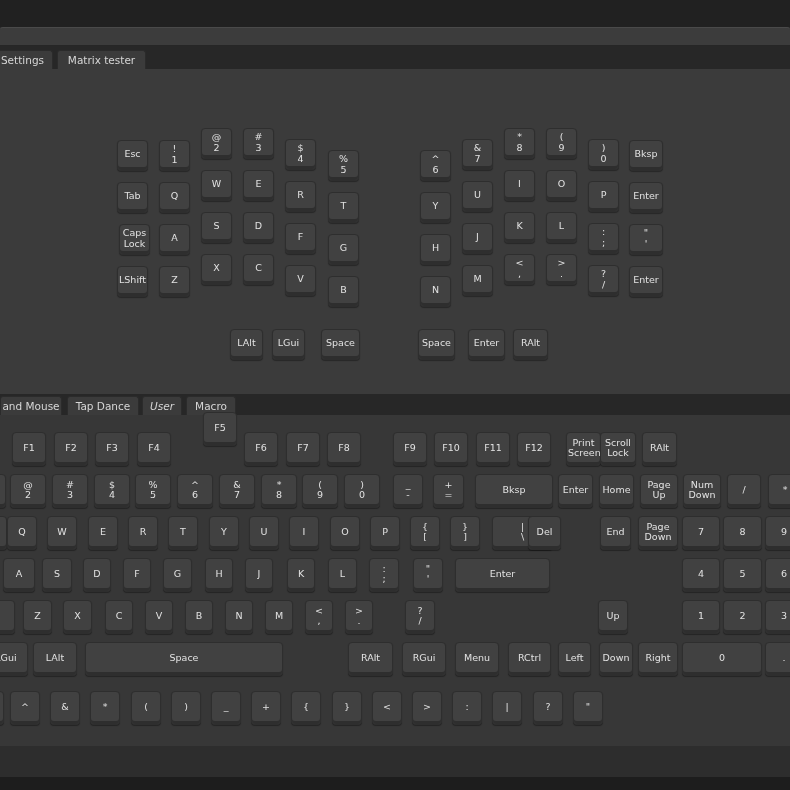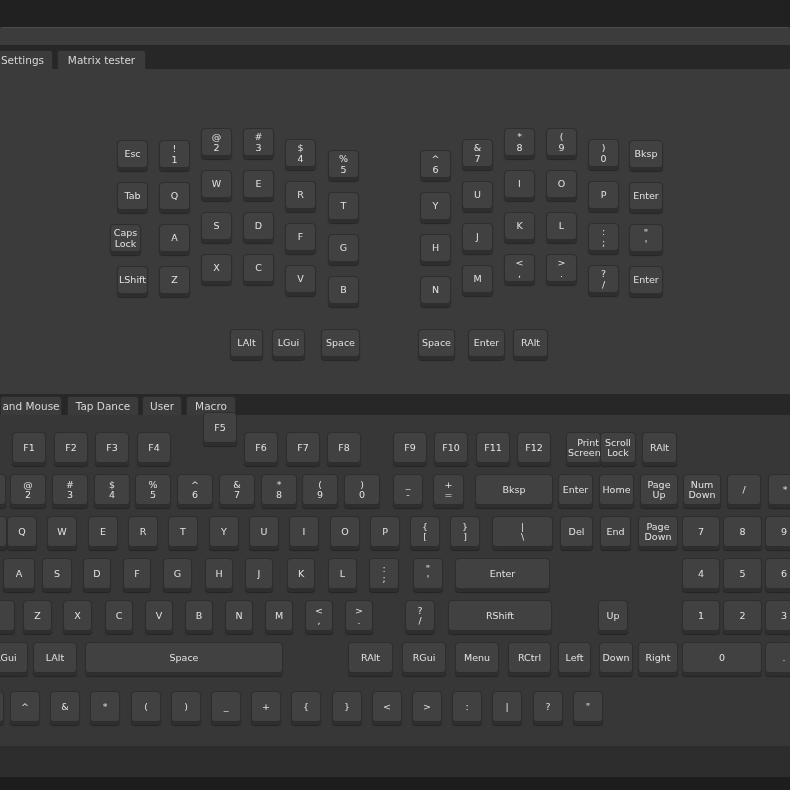--- a/index.html
+++ b/index.html
@@ -55,39 +55,39 @@
     </div>
 
   <div class="layer">
 
   <div class="tab" style="left: 0px; top: 396px; width: 62px; height: 19px;">
       <span class="tab-label">and Mouse</span>
     </div>
       <div class="tab" style="left: 67px; top: 396px; width: 72px; height: 19px;">
       <span class="tab-label">Tap Dance</span>
     </div>
-      <div class="tab" style="left: 142px; top: 396px; width: 40px; height: 19px;">
+      <div class="tab" style="left: 142px; top: 396px; width: 40px; height: 19px; font-style: italic;">
       <span class="tab-label">User</span>
     </div>
       <div class="tab" style="left: 186px; top: 396px; width: 50px; height: 19px;">
       <span class="tab-label">Macro</span>
     </div>
     </div>
 
   <div class="layer">
 
   <div class="key" style="left: 117px; top: 140px; width: 31px; height: 31px;">
 
       <span class="kb">Esc</span>
     </div>
       <div class="key" style="left: 117px; top: 182px; width: 31px; height: 31px;">
 
       <span class="kb">Tab</span>
     </div>
-      <div class="key" style="left: 110px; top: 224px; width: 31px; height: 31px;">
+      <div class="key" style="left: 119px; top: 224px; width: 31px; height: 31px;">
 
       <span class="kb">Caps Lock</span>
     </div>
       <div class="key" style="left: 117px; top: 266px; width: 31px; height: 31px;">
 
       <span class="kb">LShift</span>
     </div>
       <div class="key" style="left: 159px; top: 140px; width: 31px; height: 31px;">
       <span class="kt">!</span>
       <span class="kb">1</span>
@@ -333,21 +333,21 @@
       <span class="kb">F10</span>
     </div>
       <div class="key" style="left: 476px; top: 432px; width: 34px; height: 34px;">
 
       <span class="kb">F11</span>
     </div>
       <div class="key" style="left: 517px; top: 432px; width: 34px; height: 34px;">
 
       <span class="kb">F12</span>
     </div>
-      <div class="key" style="left: 566px; top: 432px; width: 35px; height: 34px; text-align: right;">
+      <div class="key" style="left: 566px; top: 432px; width: 35px; height: 34px;">
 
       <span class="kb">Print Screen</span>
     </div>
       <div class="key" style="left: 600px; top: 432px; width: 36px; height: 34px;">
 
       <span class="kb">Scroll Lock</span>
     </div>
       <div class="key" style="left: 642px; top: 432px; width: 35px; height: 34px;">
 
       <span class="kb">RAlt</span>
@@ -477,21 +477,21 @@
       <span class="kb">[</span>
     </div>
       <div class="key" style="left: 450px; top: 516px; width: 30px; height: 34px;">
       <span class="kt">}</span>
       <span class="kb">]</span>
     </div>
       <div class="key" style="left: 492px; top: 516px; width: 61px; height: 34px;">
       <span class="kt">|</span>
       <span class="kb">\</span>
     </div>
-      <div class="key" style="left: 560px; top: 516px; width: 33px; height: 34px;">
+      <div class="key" style="left: 528px; top: 516px; width: 33px; height: 34px;">
 
       <span class="kb">Del</span>
     </div>
       <div class="key" style="left: 600px; top: 516px; width: 31px; height: 34px;">
 
       <span class="kb">End</span>
     </div>
       <div class="key" style="left: 638px; top: 516px; width: 40px; height: 34px;">
 
       <span class="kb">Page Down</span>
@@ -605,24 +605,20 @@
       <span class="kb">,</span>
     </div>
       <div class="key" style="left: 345px; top: 600px; width: 28px; height: 34px;">
       <span class="kt">&gt;</span>
       <span class="kb">.</span>
     </div>
       <div class="key" style="left: 405px; top: 600px; width: 30px; height: 34px;">
       <span class="kt">?</span>
       <span class="kb">/</span>
     </div>
-      <div class="key" style="left: 448px; top: 600px; width: 104px; height: 34px;">
-
-      <span class="kb">RShift</span>
-    </div>
       <div class="key" style="left: 598px; top: 600px; width: 30px; height: 34px;">
 
       <span class="kb">Up</span>
     </div>
       <div class="key" style="left: 682px; top: 600px; width: 38px; height: 34px;">
 
       <span class="kb">1</span>
     </div>
       <div class="key" style="left: 723px; top: 600px; width: 39px; height: 34px;">
 

